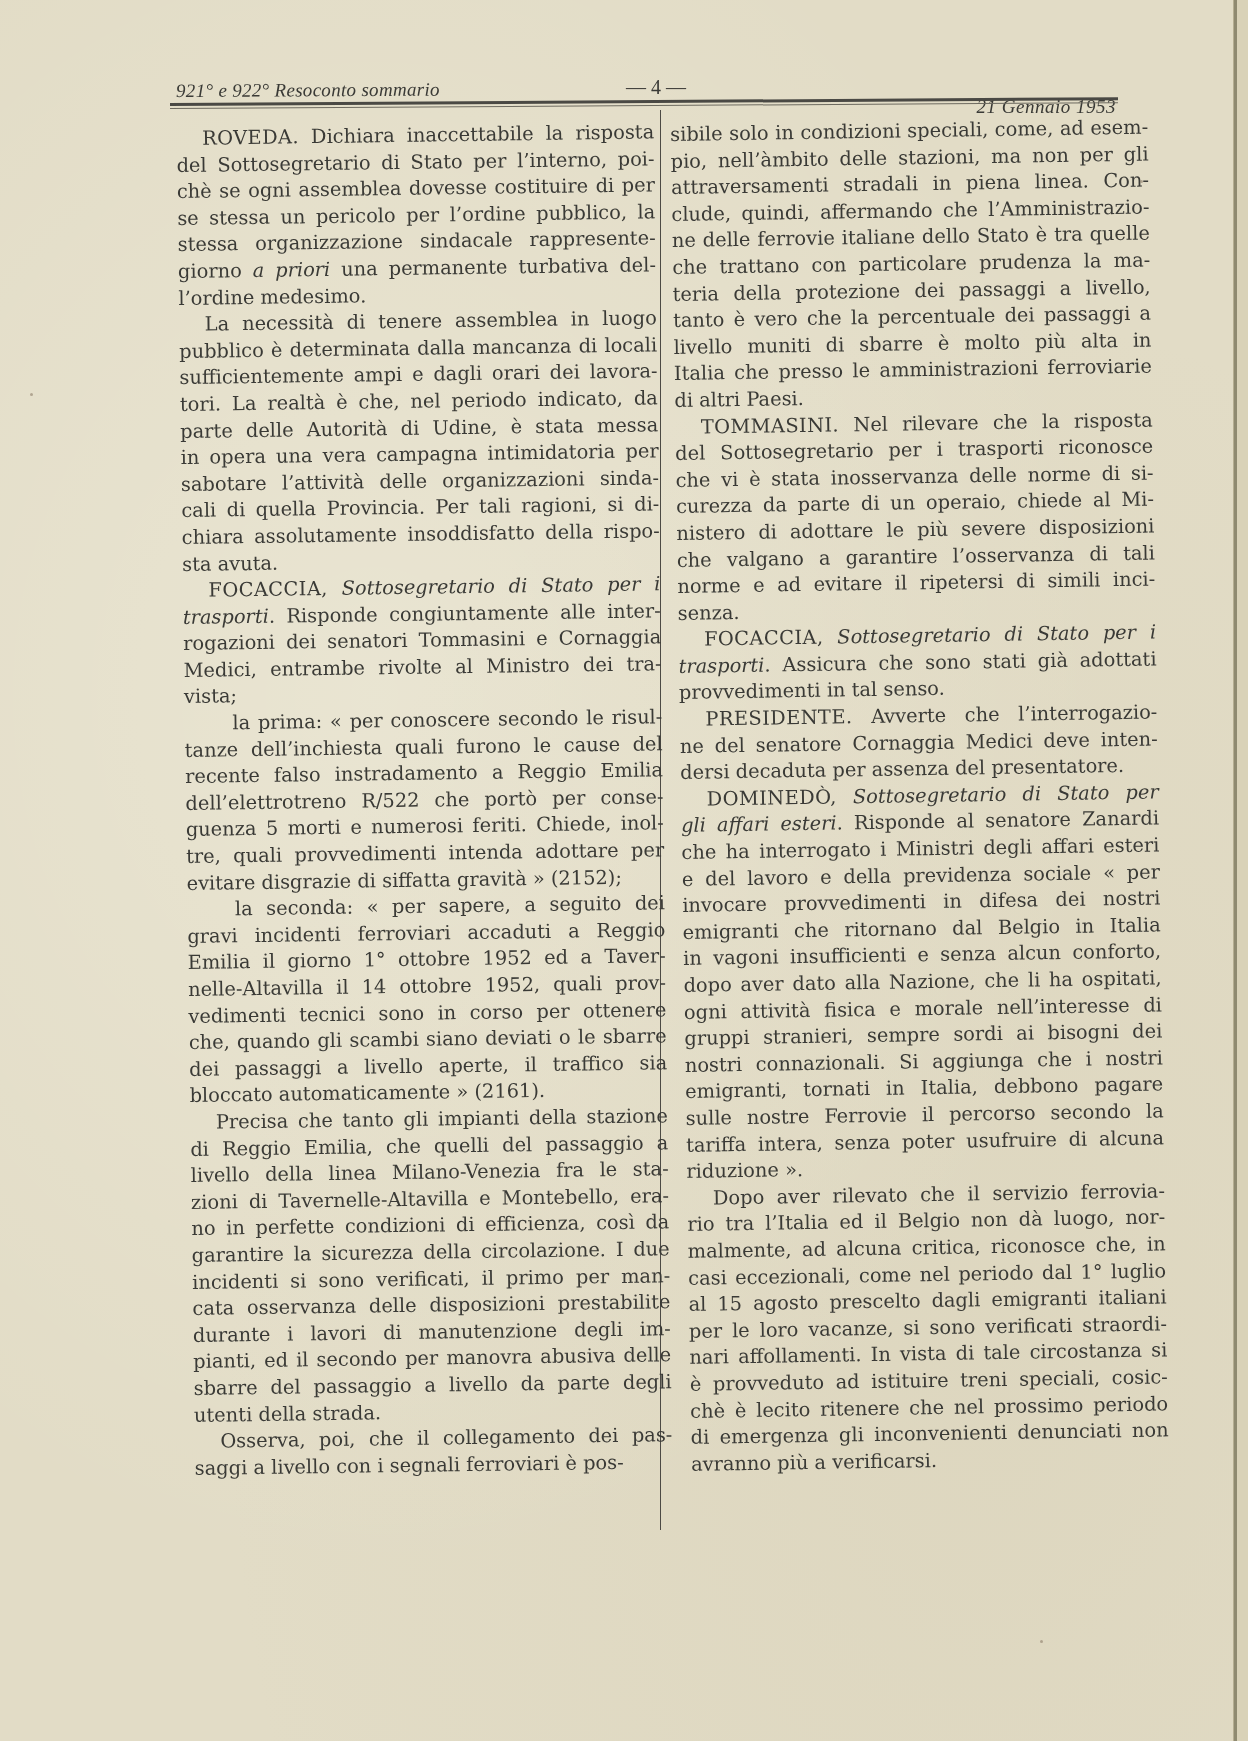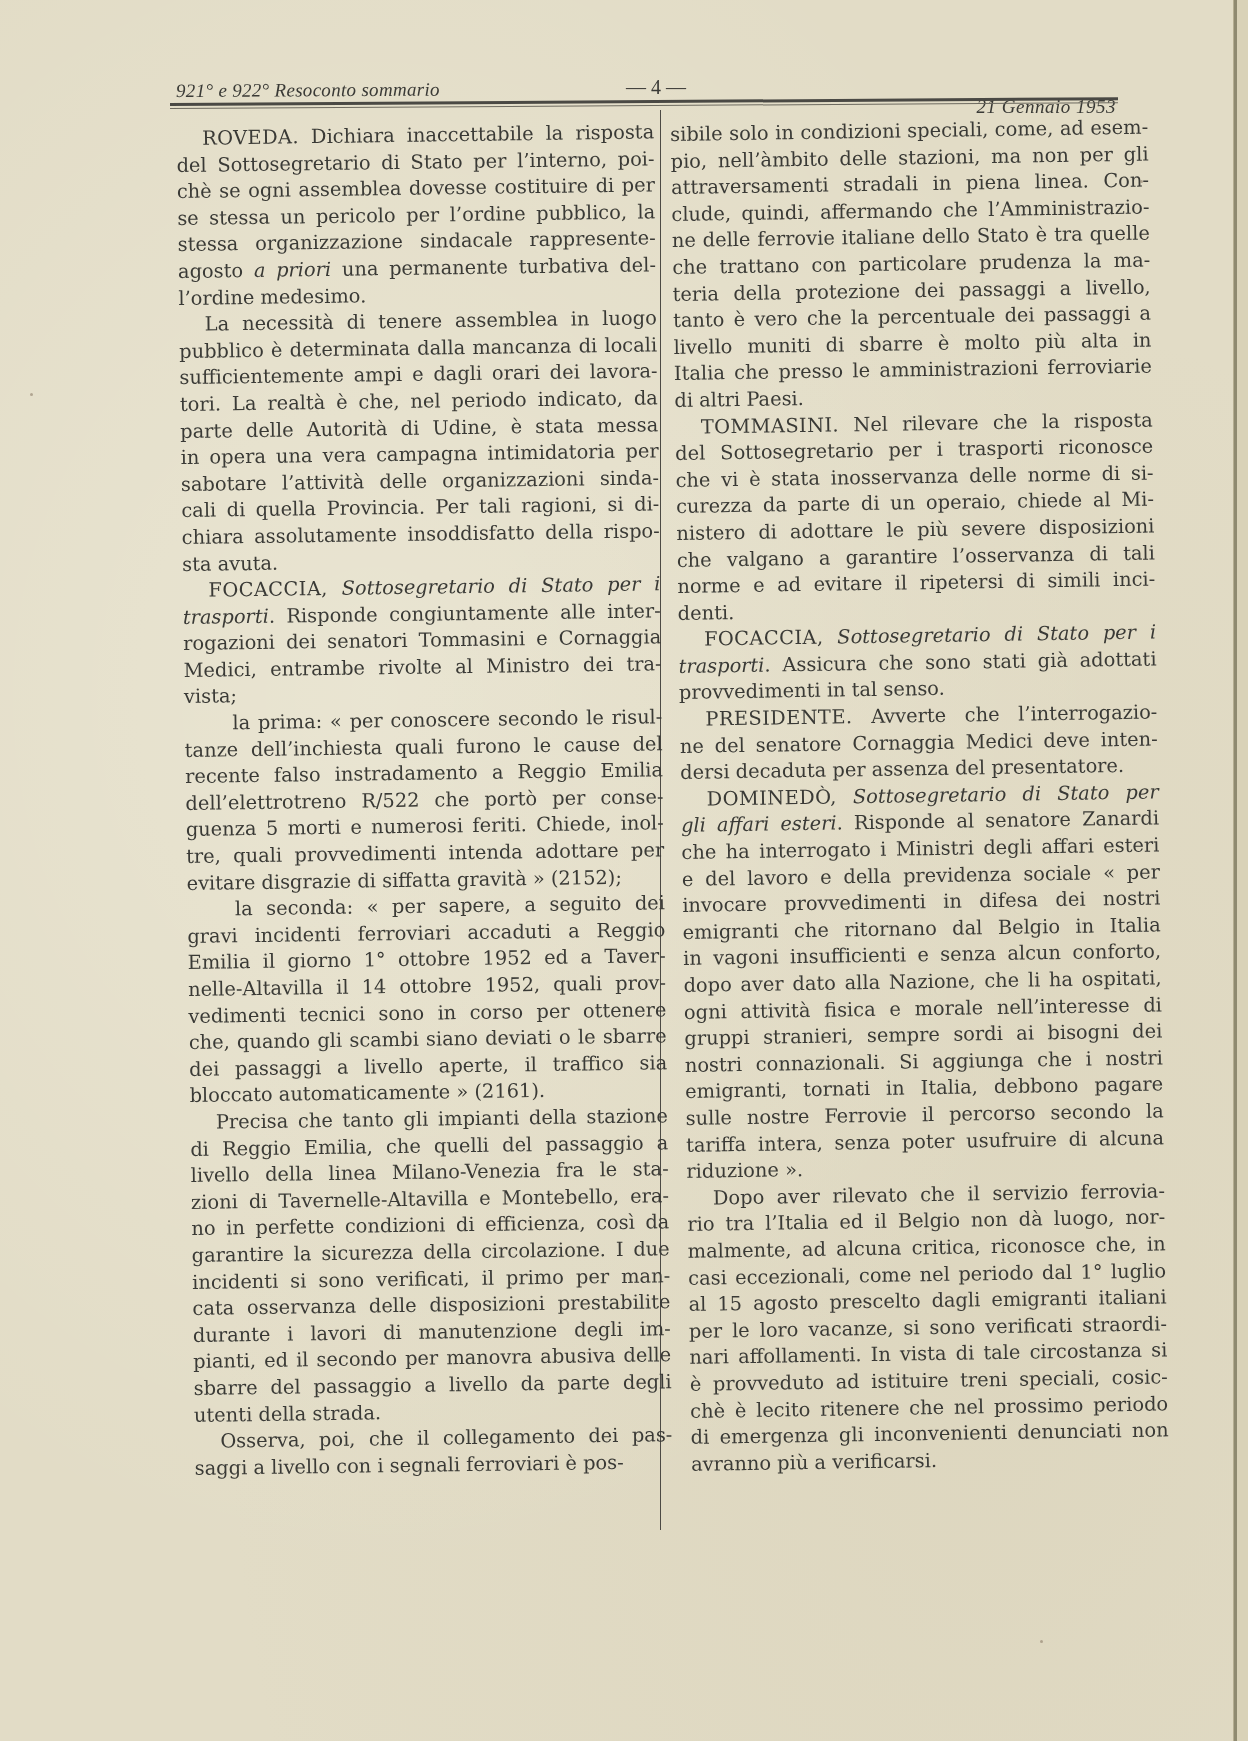--- a/index.html
+++ b/index.html
@@ -68,21 +68,21 @@
 <div class="rule-top2"></div>
 <div class="col-divider"></div>
 
 <div class="column col-left" id="col-left">
     <div>
       <span class="line indent"><span class="speaker">ROVEDA.</span><span> Dichiara inaccettabile la risposta</span></span>
       <span class="line"><span>del Sottosegretario di Stato per l’interno, poi-</span></span>
       <span class="line"><span>chè se ogni assemblea dovesse costituire di per</span></span>
       <span class="line"><span>se stessa un pericolo per l’ordine pubblico, la</span></span>
       <span class="line"><span>stessa organizzazione sindacale rappresente-</span></span>
-      <span class="line"><span>agosto </span><em>a priori</em><span> una permanente turbativa del-</span></span>
+      <span class="line"><span>giorno </span><em>a priori</em><span> una permanente turbativa del-</span></span>
       <span class="line last"><span>l’ordine medesimo.</span></span>
     </div>
     <div>
       <span class="line indent"><span>La necessità di tenere assemblea in luogo</span></span>
       <span class="line"><span>pubblico è determinata dalla mancanza di locali</span></span>
       <span class="line"><span>sufficientemente ampi e dagli orari dei lavora-</span></span>
       <span class="line"><span>tori. La realtà è che, nel periodo indicato, da</span></span>
       <span class="line"><span>parte delle Autorità di Udine, è stata messa</span></span>
       <span class="line"><span>in opera una vera campagna intimidatoria per</span></span>
       <span class="line"><span>sabotare l’attività delle organizzazioni sinda-</span></span>
@@ -150,21 +150,21 @@
       <span class="line last"><span>di altri Paesi.</span></span>
     </div>
     <div>
       <span class="line indent"><span class="speaker">TOMMASINI.</span><span> Nel rilevare che la risposta</span></span>
       <span class="line"><span>del Sottosegretario per i trasporti riconosce</span></span>
       <span class="line"><span>che vi è stata inosservanza delle norme di si-</span></span>
       <span class="line"><span>curezza da parte di un operaio, chiede al Mi-</span></span>
       <span class="line"><span>nistero di adottare le più severe disposizioni</span></span>
       <span class="line"><span>che valgano a garantire l’osservanza di tali</span></span>
       <span class="line"><span>norme e ad evitare il ripetersi di simili inci-</span></span>
-      <span class="line last"><span>denti.</span></span>
+      <span class="line last"><span>senza.</span></span>
     </div>
     <div>
       <span class="line indent"><span class="speaker">FOCACCIA,</span><em> Sottosegretario di Stato per i</em></span>
       <span class="line"><em>trasporti</em><span>. Assicura che sono stati già adottati</span></span>
       <span class="line last"><span>provvedimenti in tal senso.</span></span>
     </div>
     <div>
       <span class="line indent"><span class="speaker">PRESIDENTE.</span><span> Avverte che l’interrogazio-</span></span>
       <span class="line"><span>ne del senatore Cornaggia Medici deve inten-</span></span>
       <span class="line last"><span>dersi decaduta per assenza del presentatore.</span></span>

